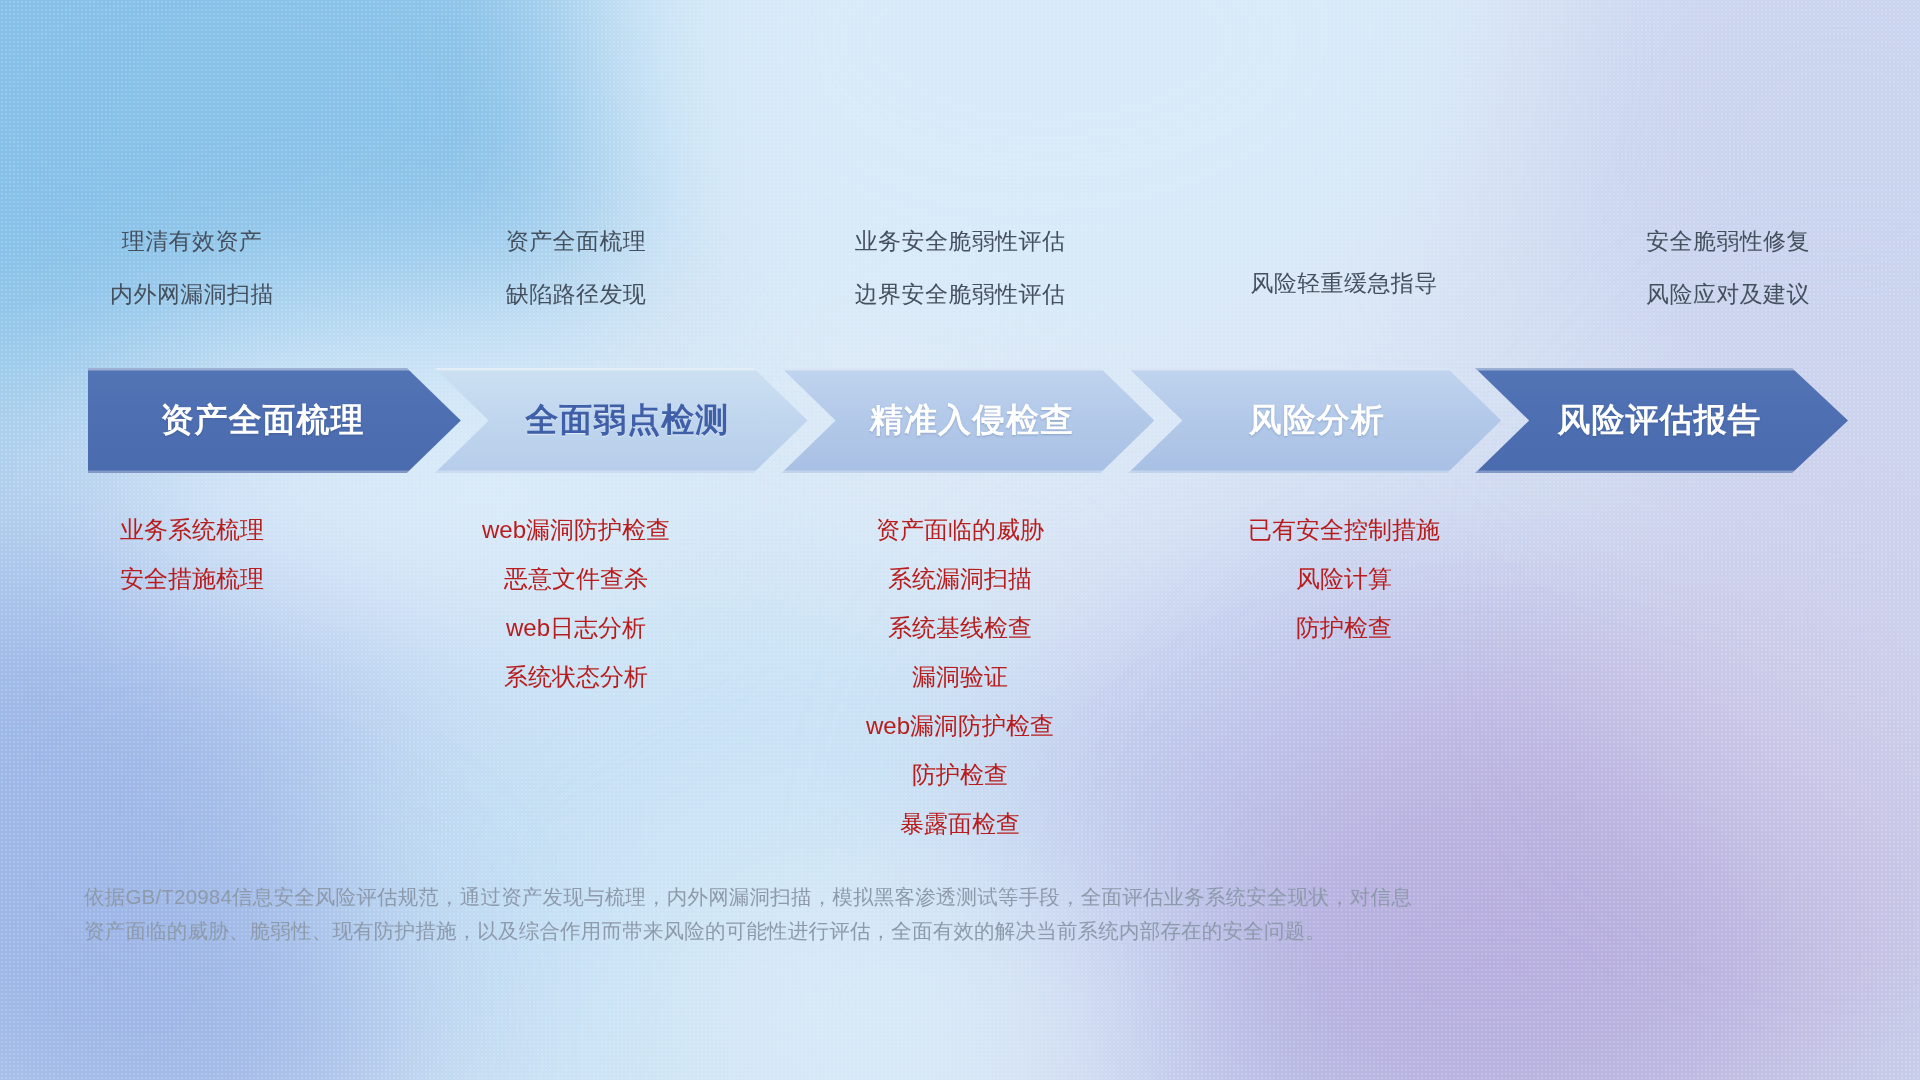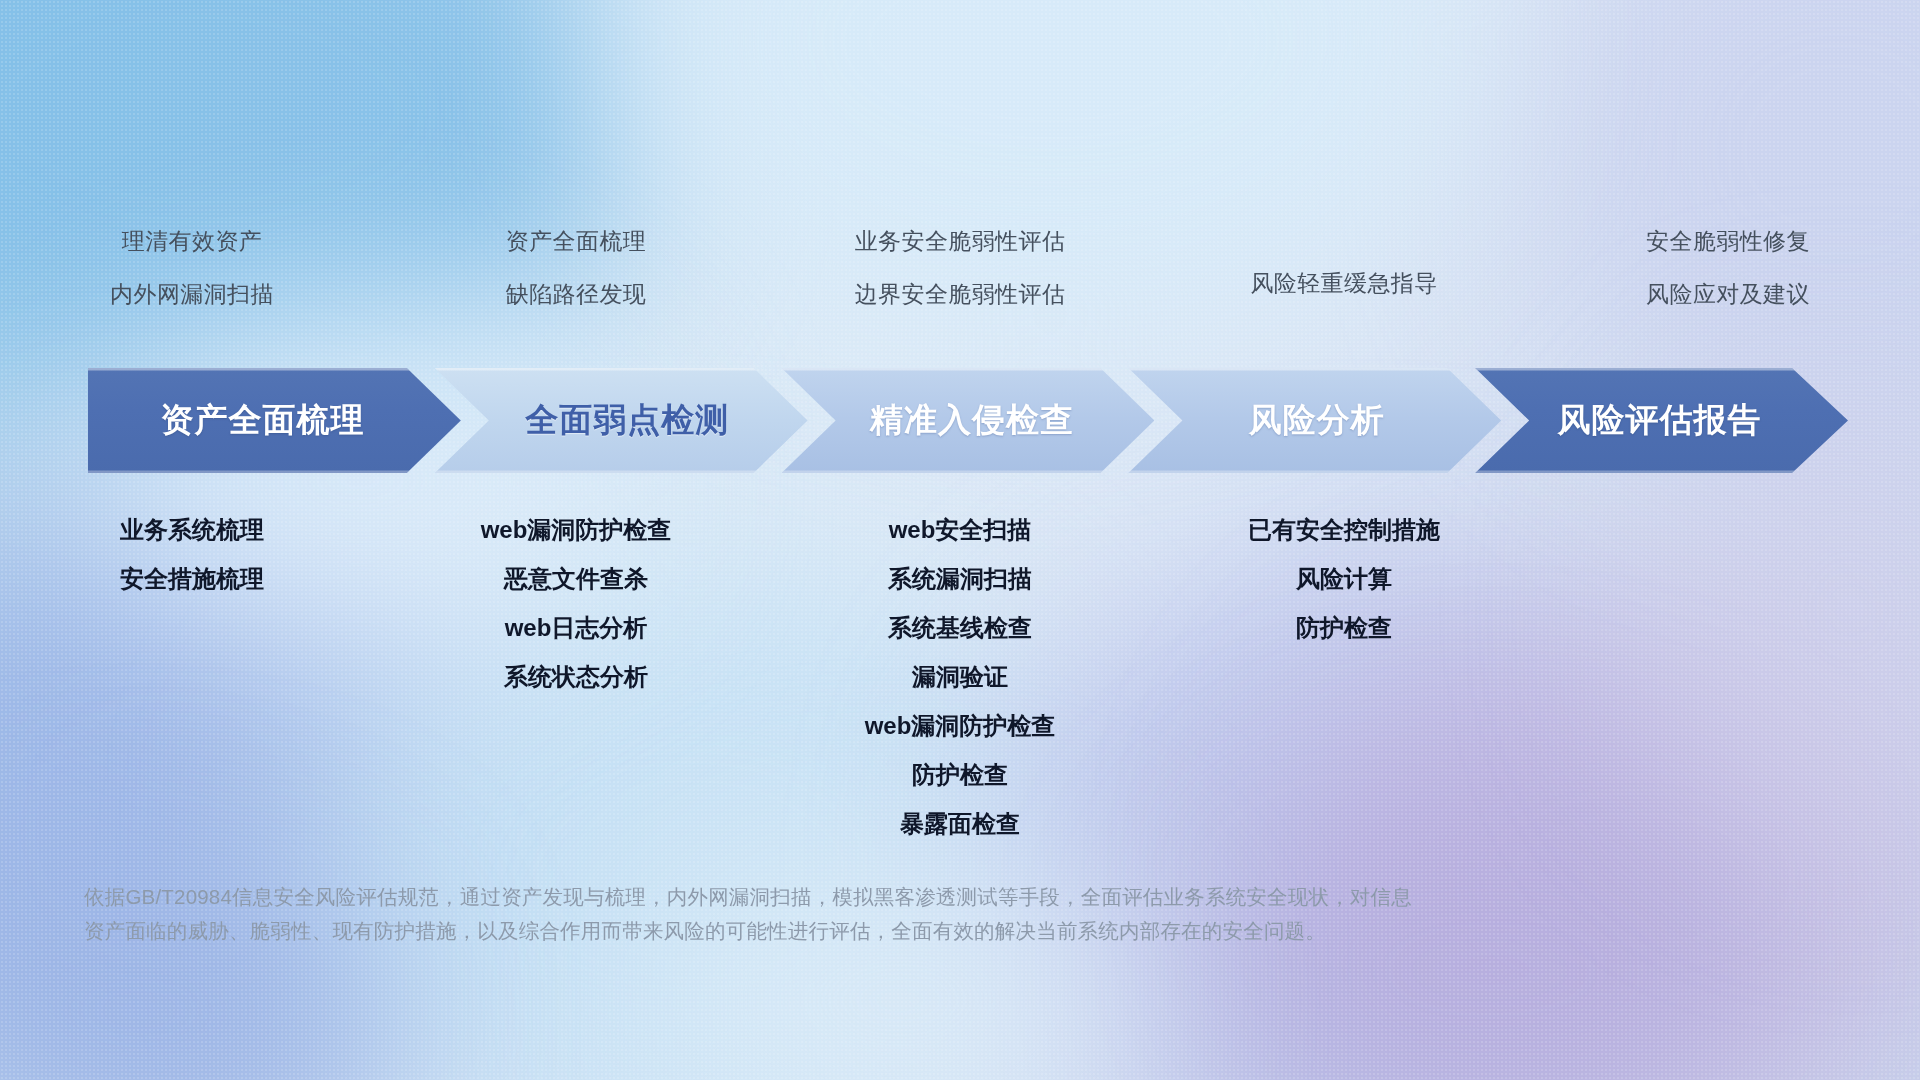--- a/index.html
+++ b/index.html
@@ -151,24 +151,23 @@
   .chev.c1 .txt { transform:translateX(-12px); }
   .chev.c2 .txt { transform:translateX(4px); }
   .chev.c3 .txt { transform:translateX(6px); }
   .chev.c4 .txt { transform:translateX(2px); }
   .chev.c5 .txt { transform:translateX(-2px); }
 
   
   #bottom-labels { top:518px; align-items:flex-start; }
   .bot-line {
     font-size:24px;
-    color:#0f172a;
+    color:#b91c1c;
     line-height:1;
     white-space:nowrap;
-    font-weight:bold;
   }
   .bot-line + .bot-line { margin-top:25px; }
 
   
   #footer {
     position:absolute;
     left:84px; top:880px;
     width:1510px;
     font-size:20.5px;
     line-height:34px;
@@ -265,21 +264,21 @@
       </div>
 
       <div class="col">
         <div class="bot-line lat">web漏洞防护检查</div>
         <div class="bot-line">恶意文件查杀</div>
         <div class="bot-line lat">web日志分析</div>
         <div class="bot-line">系统状态分析</div>
       </div>
 
       <div class="col">
-        <div class="bot-line lat">web安全扫描</div>
+        <div class="bot-line lat">资产面临的威胁</div>
         <div class="bot-line">系统漏洞扫描</div>
         <div class="bot-line">系统基线检查</div>
         <div class="bot-line">漏洞验证</div>
         <div class="bot-line lat">web漏洞防护检查</div>
         <div class="bot-line">防护检查</div>
         <div class="bot-line">暴露面检查</div>
       </div>
 
       <div class="col">
         <div class="bot-line">已有安全控制措施</div>

